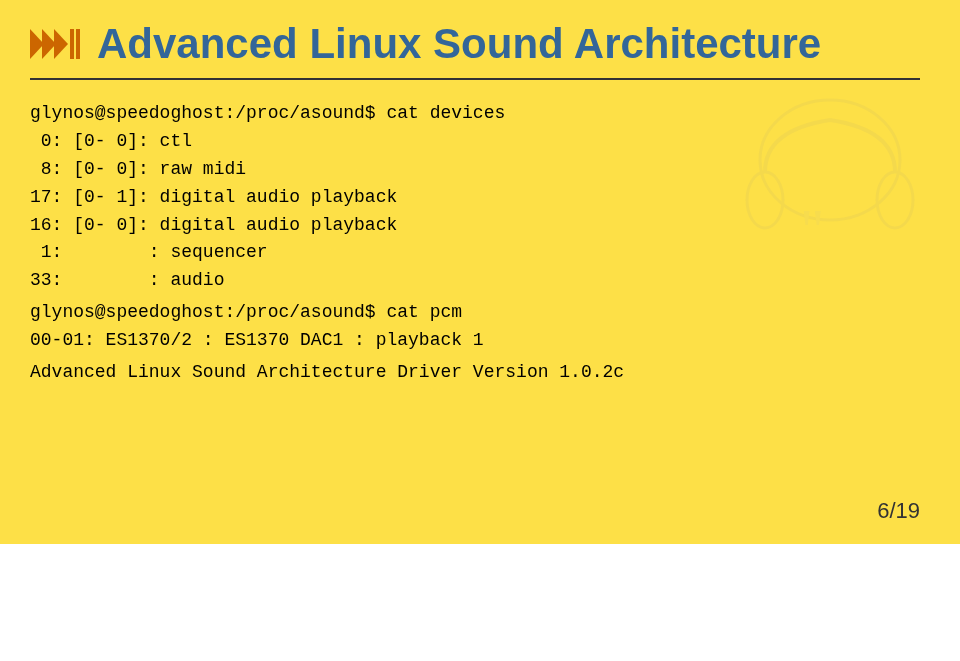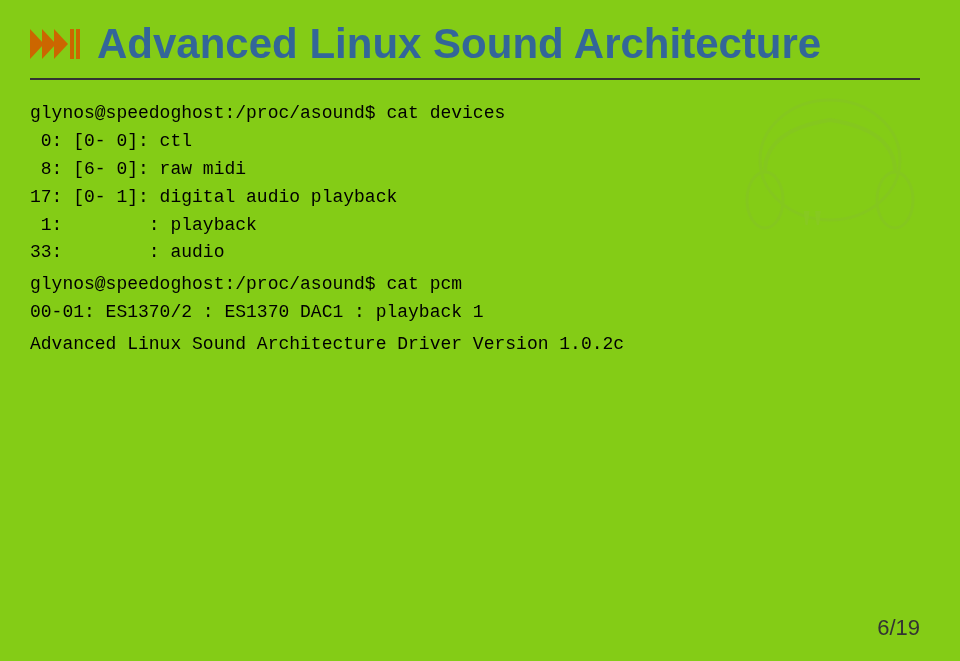--- a/index.html
+++ b/index.html
@@ -12,22 +12,22 @@
       width: 960px;
       height: 661px;
       background-color: #ffffff;
       font-family: 'Courier New', Courier, monospace;
       overflow: hidden;
       position: relative;
     }
 
     .page-container {
       width: 960px;
-      height: 661px;
-      background: #84cc16;
+      height: 544px;
+      background: #fde047;
       padding: 20px 40px 20px 30px;
       position: relative;
     }
 
     .title-area {
       display: flex;
       align-items: center;
       border-bottom: 2px solid #333;
       padding-bottom: 10px;
       margin-bottom: 20px;
@@ -115,23 +115,24 @@
 
       <text x="70" y="170" font-size="60" fill="#aaa" font-family="serif">"</text>
     </svg>
   </div>
 
   <div class="text-content">
 
     <div class="terminal-section">
       <div class="terminal-line">glynos@speedoghost:/proc/asound$ cat devices</div>
       <div class="terminal-line"> 0: [0- 0]: ctl</div>
-      <div class="terminal-line"> 8: [6- 0]: raw midi</div>
+      <div class="terminal-line"> 8: [0- 0]: raw midi</div>
       <div class="terminal-line">17: [0- 1]: digital audio playback</div>
-      <div class="terminal-line"> 1:        : playback</div>
+      <div class="terminal-line">16: [0- 0]: digital audio playback</div>
+      <div class="terminal-line"> 1:        : sequencer</div>
       <div class="terminal-line">33:        : audio</div>
     </div>
 
     <div class="terminal-section">
       <div class="terminal-line">glynos@speedoghost:/proc/asound$ cat pcm</div>
       <div class="terminal-line">00-01: ES1370/2 : ES1370 DAC1 : playback 1</div>
     </div>
 
     <div class="terminal-section">
       <div class="terminal-line">Advanced Linux Sound Architecture Driver Version 1.0.2c</div>

